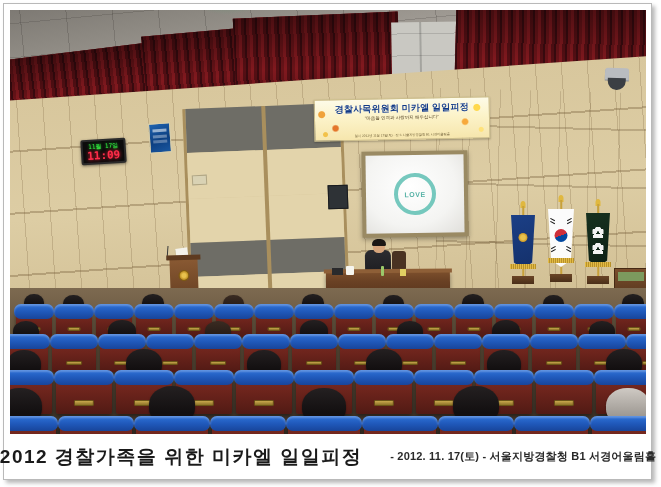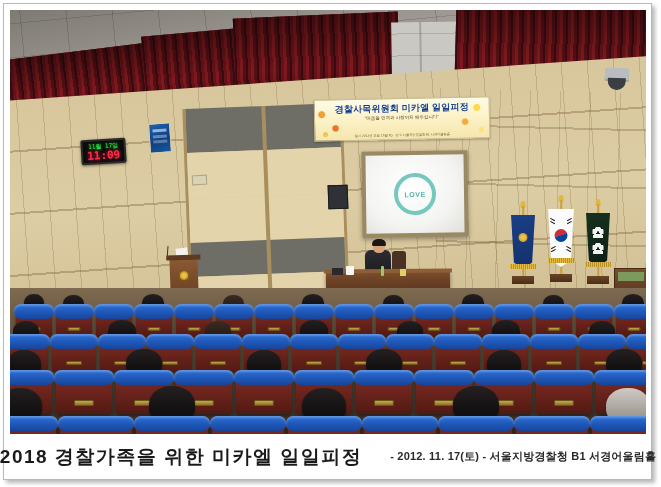--- a/index.html
+++ b/index.html
@@ -672,17 +672,17 @@
         </div>
         <div class="head grey" style="left: 596px; top: 378px; width: 44px; height: 36px;"></div>
         <div class="seat" style="left: 582px; top: 412px; width: 72px; height: 48px;">
           <div class="cushion"></div>
         </div>
       </div>
 
   </div>
 
   <div class="caption">
-    <span class="cap-title">2018 경찰가족을 위한 미카엘 일일피정</span>
+    <span class="cap-title">2012 경찰가족을 위한 미카엘 일일피정</span>
     <span class="cap-sub">- 2012. 11. 17(토) - 서울지방경찰청 B1 서경어울림홀</span>
   </div>
 
 </div>
 
 </body></html>

